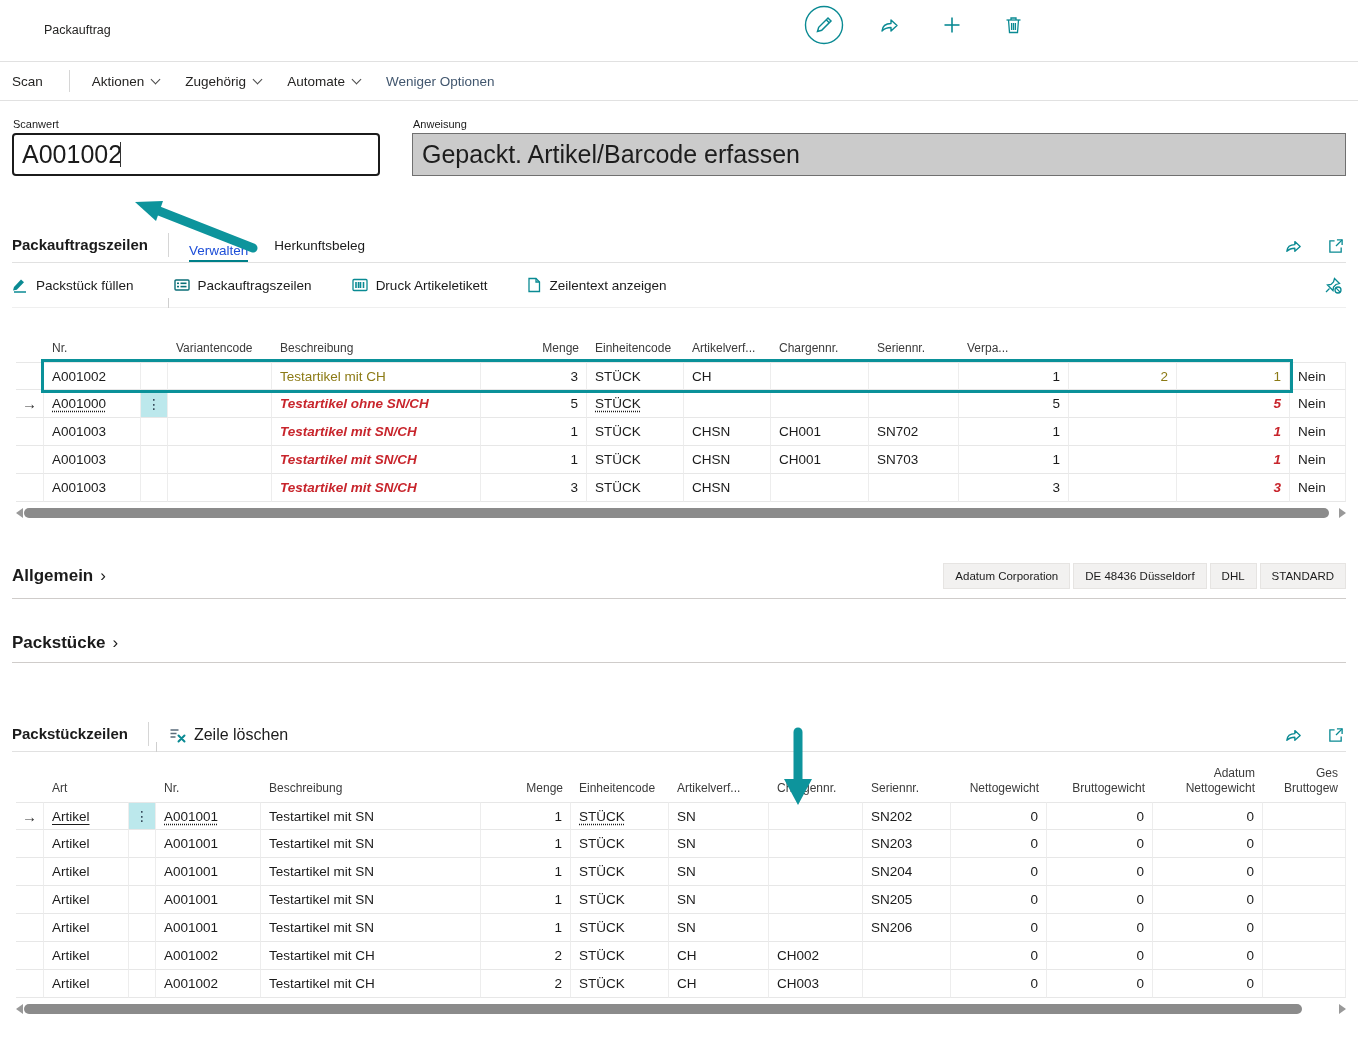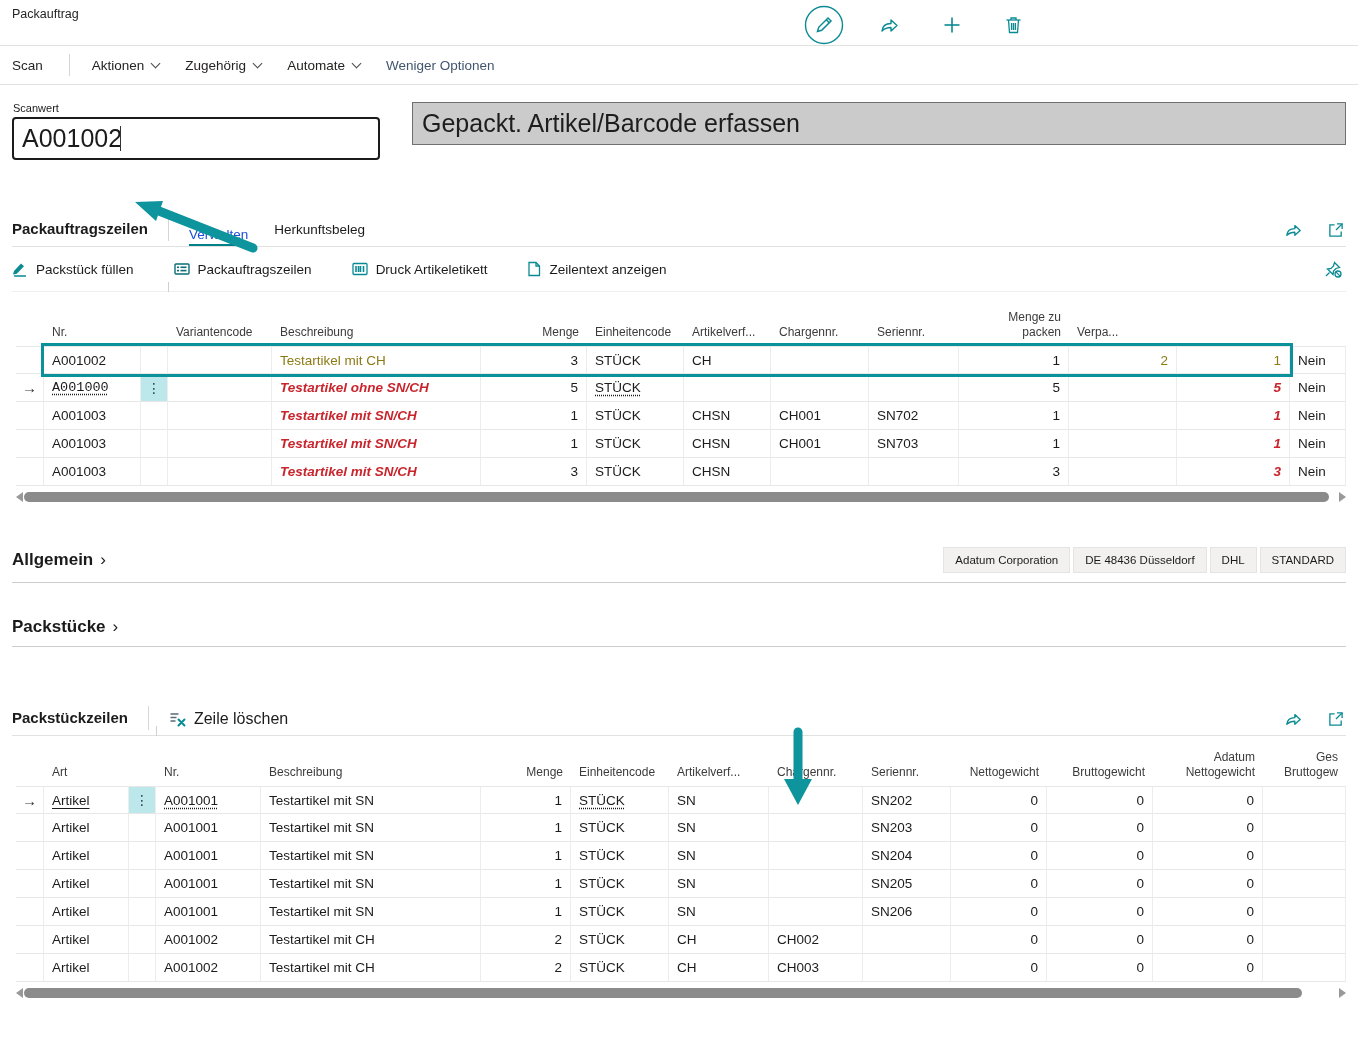--- a/index.html
+++ b/index.html
@@ -1,19 +1,19 @@
 <!DOCTYPE html>
 <html><head>
 <meta charset="utf-8">
 <style>
   html,body{margin:0;padding:0;background:#fff;}
   .page{width:1358px;height:1062px;position:relative;overflow:hidden;background:#fff;
         font-family:"Liberation Sans","DejaVu Sans",sans-serif;color:#1b1b1b;}
   
-  .topbar{padding:4px 12px 0;}
+  .topbar{padding:20px 12px 0;margin-left:32px;}
   .caption{font-size:12.5px;color:#252423;}
   .top-actions{position:absolute;left:804px;top:5px;display:flex;align-items:center;}
   .action-circle{width:40px;height:40px;display:flex;align-items:center;justify-content:center;}
   .icon-btn{display:flex;align-items:center;justify-content:center;}
   .ml36{margin-left:36px;} .ml44{margin-left:44px;}
   .title{font-size:29px;font-weight:300;color:#252423;margin:13px 0 0;line-height:1.15;}
   
   .menubar{margin-top:23px;border-top:1px solid #e1e1e1;border-bottom:1px solid #e1e1e1;
            height:38px;display:flex;align-items:center;padding:0 12px;}
   .menu-item{font-size:13.5px;color:#252423;display:flex;align-items:center;margin-right:26px;}
@@ -143,20 +143,21 @@
 
   <div class="fields">
     <div class="scan-field">
       <label class="field-label">Scanwert</label>
       <div class="scan-wrap">
         <input class="scan-input" value="A001002" style="">
         <div class="caret"></div>
       </div>
     </div>
     <div class="anw-field">
+      <label class="field-label">Anweisung</label>
       <div class="anw-box">Gepackt. Artikel/Barcode erfassen</div>
     </div>
   </div>
 
   <svg class="arrow-svg" style="left:125px;top:196px;" width="140" height="58" viewBox="0 0 140 58">
     <line x1="34" y1="15" x2="128" y2="52" stroke="#0d949c" stroke-width="9" stroke-linecap="round"></line>
     <polygon points="10,6 38,5 31,25" fill="#0d949c"></polygon>
   </svg>
 
   <div class="sec-head" id="lines-sec-head">
@@ -225,21 +226,20 @@
         <div class="hcell" style="width: 28px;"></div>
         <div class="hcell" style="width: 97px;">Nr.</div>
         <div class="hcell" style="width: 27px;"></div>
         <div class="hcell" style="width: 104px;">Variantencode</div>
         <div class="hcell" style="width: 209px;">Beschreibung</div>
         <div class="hcell al-r" style="width: 106px;">Menge</div>
         <div class="hcell" style="width: 97px;">Einheitencode</div>
         <div class="hcell" style="width: 87px;">Artikelverf...</div>
         <div class="hcell" style="width: 98px;">Chargennr.</div>
         <div class="hcell" style="width: 90px;">Seriennr.</div>
-        <div class="hcell al-r" style="width: 110px;">Menge zu packen</div>
         <div class="hcell" style="width: 56px;">Verpa...</div>
       </div>
       <div class="trow brow first">
         <div class="bcell sel al-c" style="width: 28px;"></div>
         <div class="bcell" style="width: 97px;">
           <span>A001002</span>
         </div>
         <div class="bcell al-c" style="width: 27px;"></div>
         <div class="bcell" style="width: 104px;"></div>
         <div class="bcell" style="width: 209px;">
@@ -266,21 +266,21 @@
           <span class="attn">1</span>
         </div>
         <div class="bcell" style="width: 56px;">
           <span>Nein</span>
         </div>
       </div>
       <div class="trow brow">
         <div class="bcell sel al-c" style="width: 28px;">
           <span class="rowptr">→</span>
         </div>
-        <div class="bcell" style="width: 97px; font-family: Liberation Mono, monospace;">
+        <div class="bcell" style="width: 97px;">
           <span class="u-dot">A001000</span>
         </div>
         <div class="bcell al-c dots-active" style="width: 27px;">
           <span class="dots-glyph">⋮</span>
         </div>
         <div class="bcell" style="width: 104px;"></div>
         <div class="bcell" style="width: 209px;">
           <span class="err">Testartikel ohne SN/CH</span>
         </div>
         <div class="bcell al-r" style="width: 106px;">

